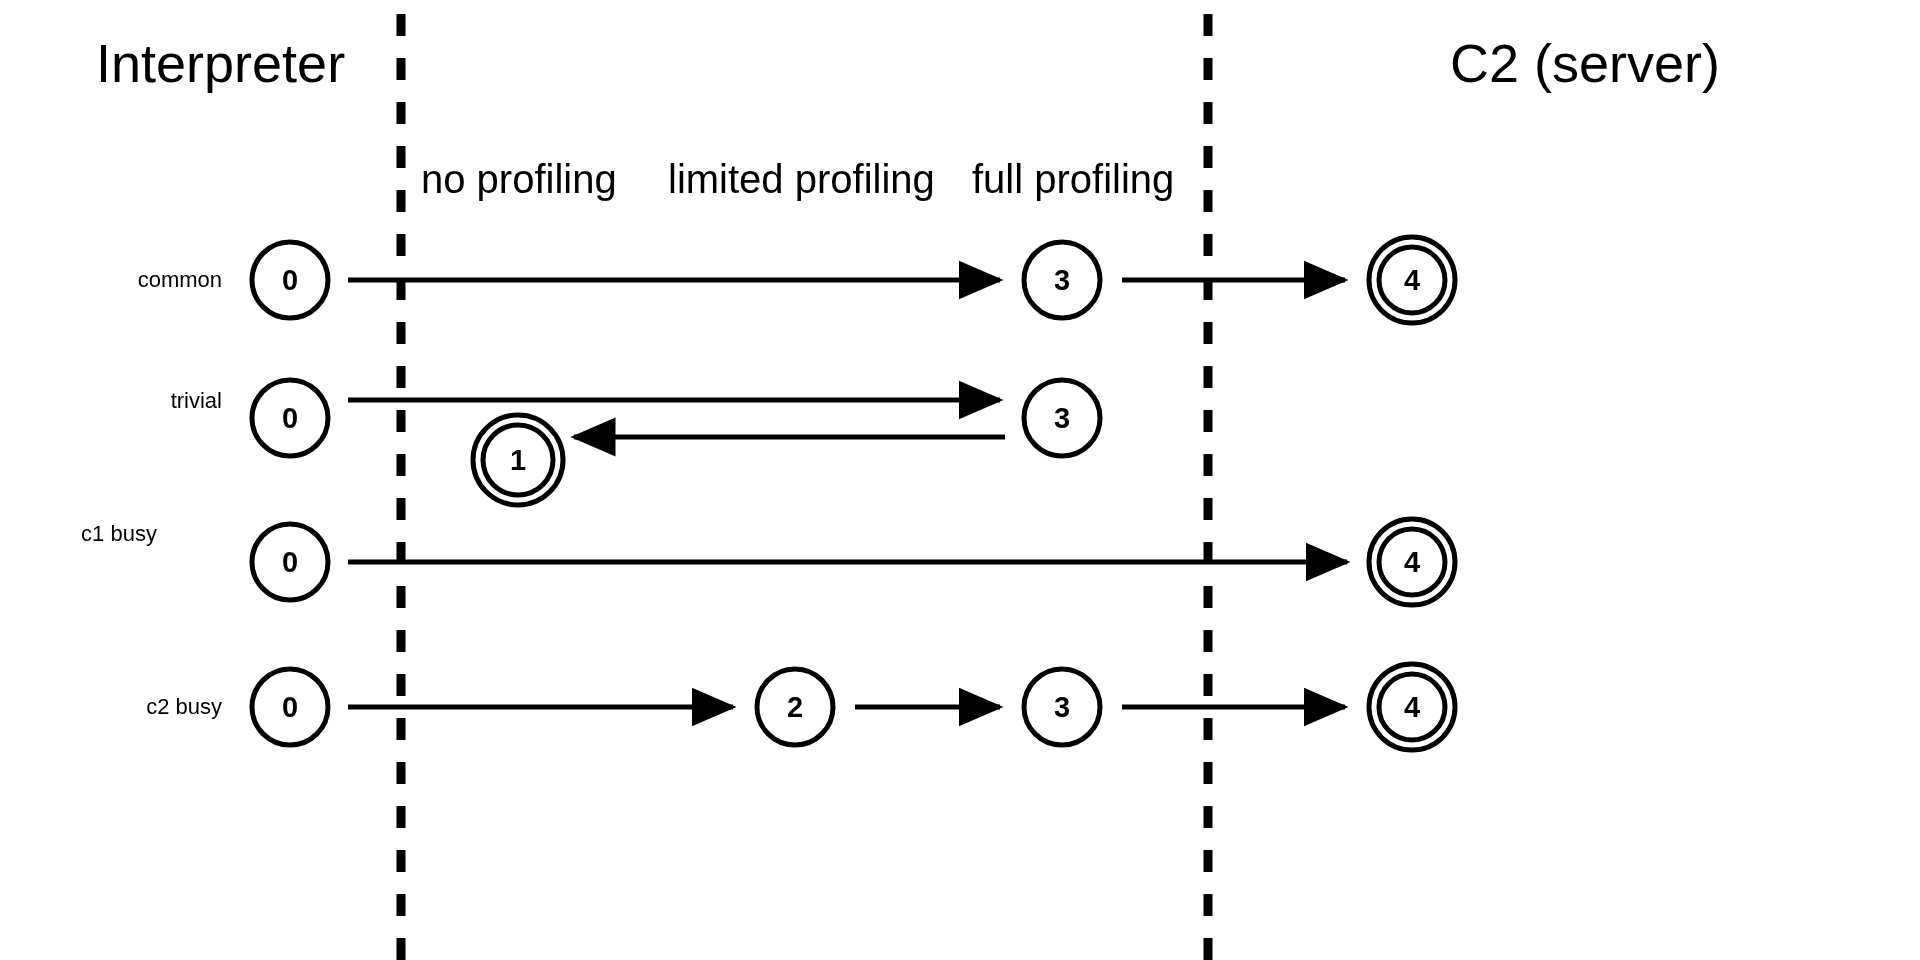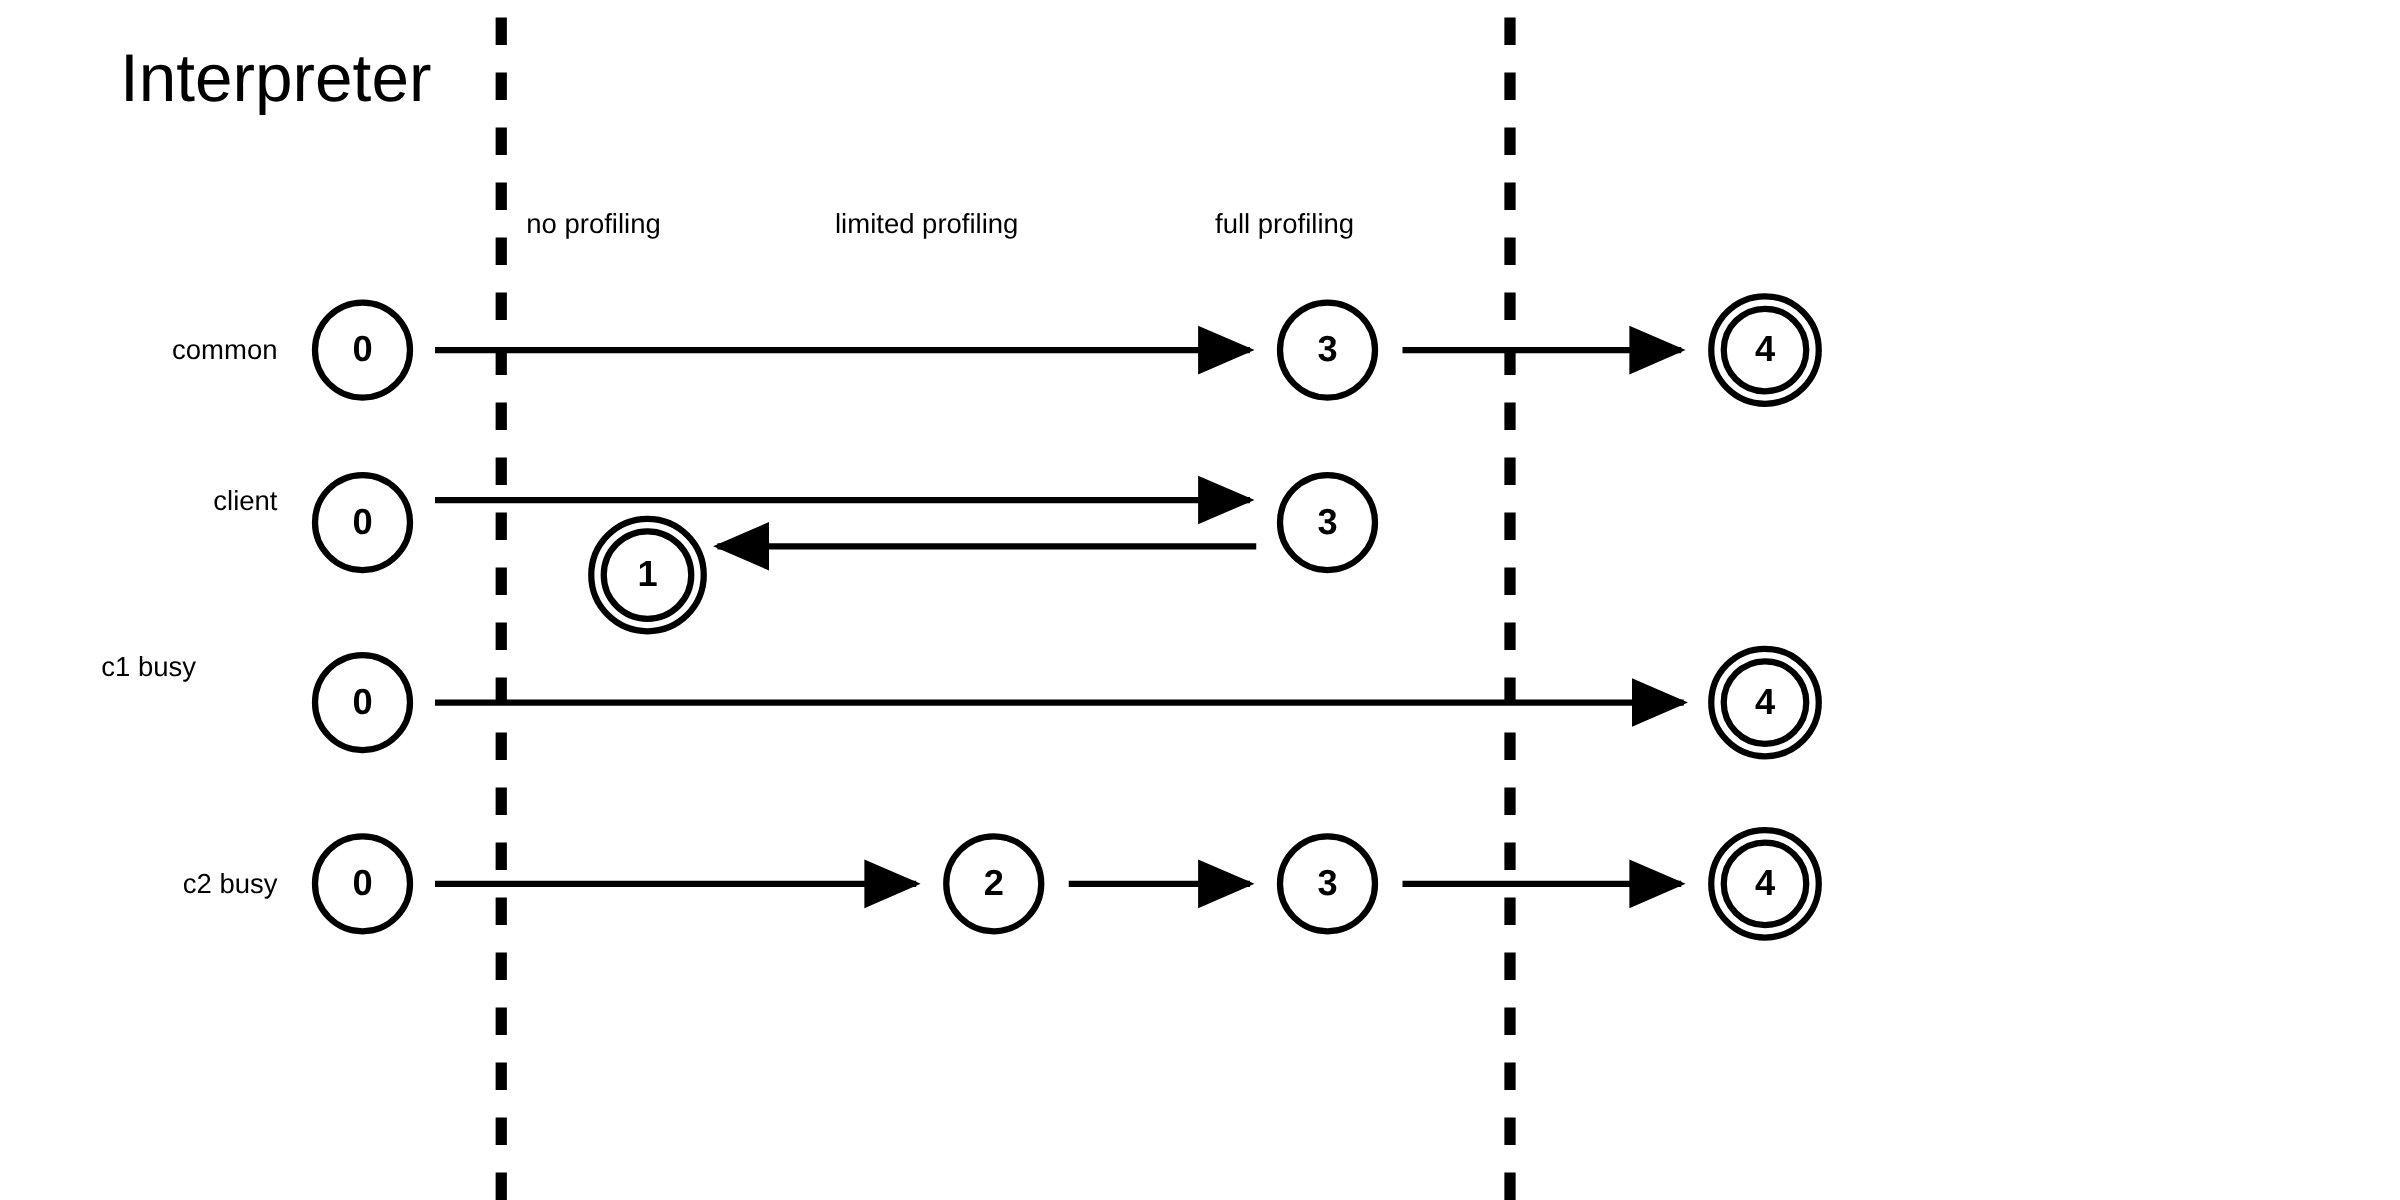--- a/index.html
+++ b/index.html
@@ -7,21 +7,21 @@
     width:1920px;height:960px;
     background:#ffffff;
     font-family:"Liberation Sans","DejaVu Sans",sans-serif;
     color:#000000;
     overflow:hidden;
   }
   #stage{position:relative;width:1920px;height:676px;}
   #diagram{position:absolute;left:0;top:0;width:1920px;height:960px;}
   .txt{position:absolute;white-space:nowrap;color:#000;}
   .col-header{font-size:54px;line-height:54px;font-weight:400;letter-spacing:0px;}
-  .phase-label{font-size:22px;line-height:30px;font-weight:400;}
+  .phase-label{font-size:40px;line-height:30px;font-weight:400;}
   .row-label{font-size:22px;line-height:34px;font-weight:400;text-align:right;}
   .row-label.two-line{line-height:40px;}
   .node-num{
     position:absolute;font-size:29px;font-weight:bold;
     line-height:29px;text-align:center;color:#000;
   }
 </style>
 </head>
 <body>
 
@@ -70,29 +70,30 @@
       <line x1="1122" y1="707" x2="1345" y2="707" stroke="#000" stroke-width="5" marker-end="url(#arrowhead)"></line>
       <circle cx="290" cy="707" r="38" fill="#fff" stroke="#000" stroke-width="5"></circle>
       <circle cx="795" cy="707" r="38" fill="#fff" stroke="#000" stroke-width="5"></circle>
       <circle cx="1062" cy="707" r="38" fill="#fff" stroke="#000" stroke-width="5"></circle>
       <circle cx="1412" cy="707" r="43" fill="#fff" stroke="#000" stroke-width="5"></circle>
       <circle cx="1412" cy="707" r="33" fill="#fff" stroke="#000" stroke-width="5"></circle>
     </g>
   </svg>
 
   <div class="txt col-header" style="left:96px;top:36px;">Interpreter</div>
+  <div class="txt col-header" style="left:1450px;top:36px;">C2 (server)</div>
 
   <div class="txt phase-label" style="left:421px;top:164px;">no profiling</div>
   <div class="txt phase-label" style="left:668px;top:164px;">limited profiling</div>
   <div class="txt phase-label" style="left:972px;top:164px;">full profiling</div>
 
   <div class="txt row-label" style="left:16px;top:263px;width:206px;">common</div>
 
   <div class="txt row-label two-line" style="left:16px;top:381px;width:206px;">
-    <div>client</div>
+    <div>trivial</div>
   </div>
 
   <div class="txt row-label" style="left:16px;top:517px;width:206px;text-align:center;">c1 busy</div>
 
   <div class="txt row-label" style="left:16px;top:690px;width:206px;">c2 busy</div>
 
   <div class="node-num" style="left:260px;top:266px;width:60px;">0</div>
   <div class="node-num" style="left:1032px;top:266px;width:60px;">3</div>
   <div class="node-num" style="left:1382px;top:266px;width:60px;">4</div>
 

